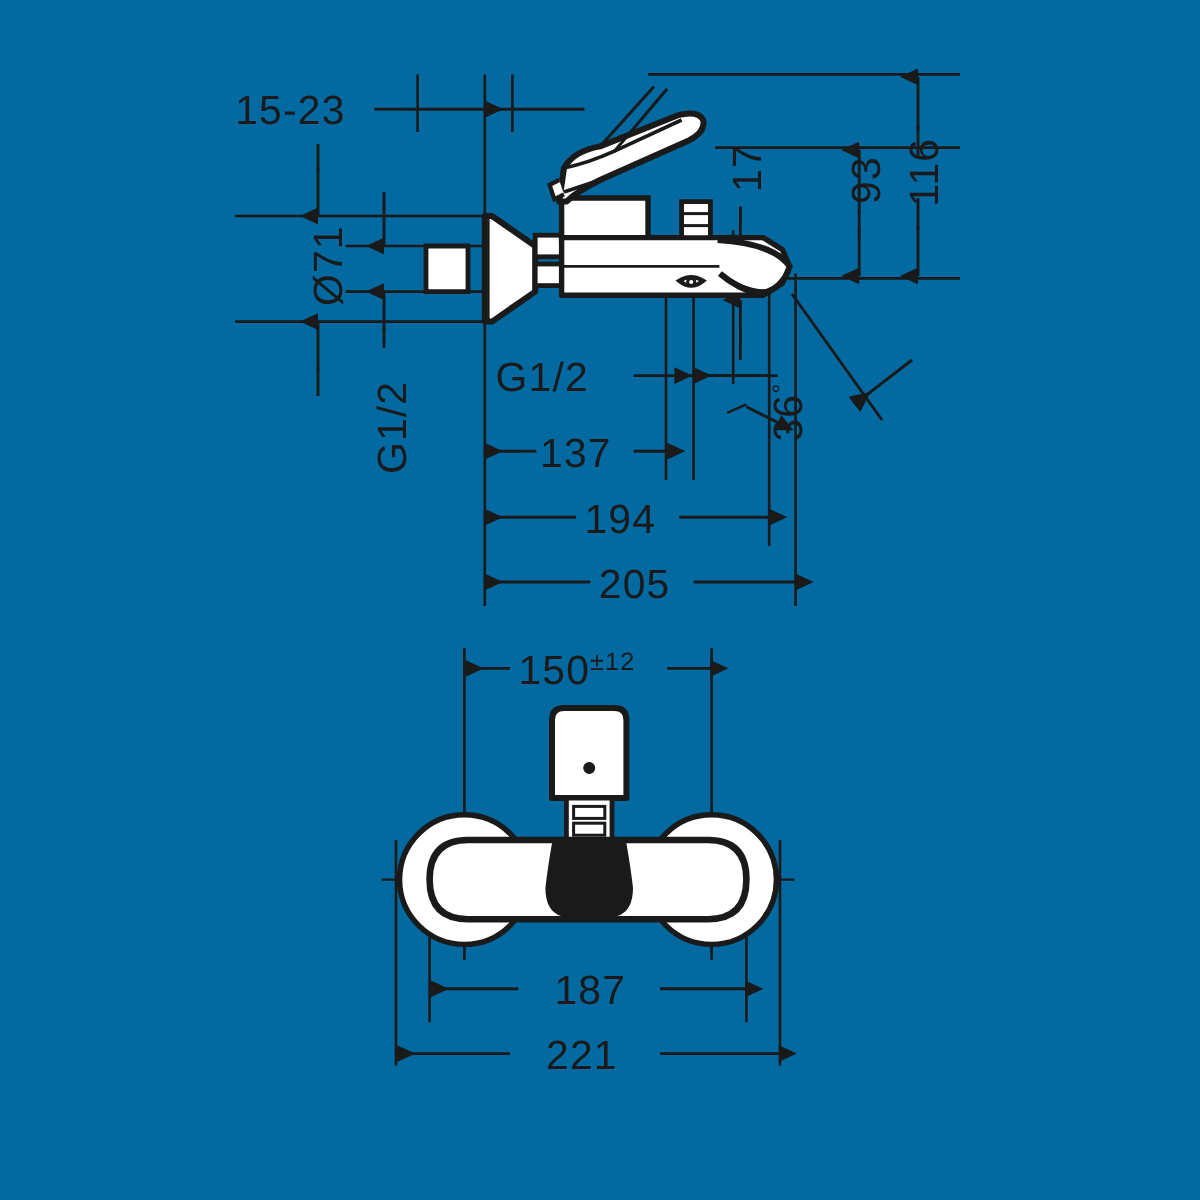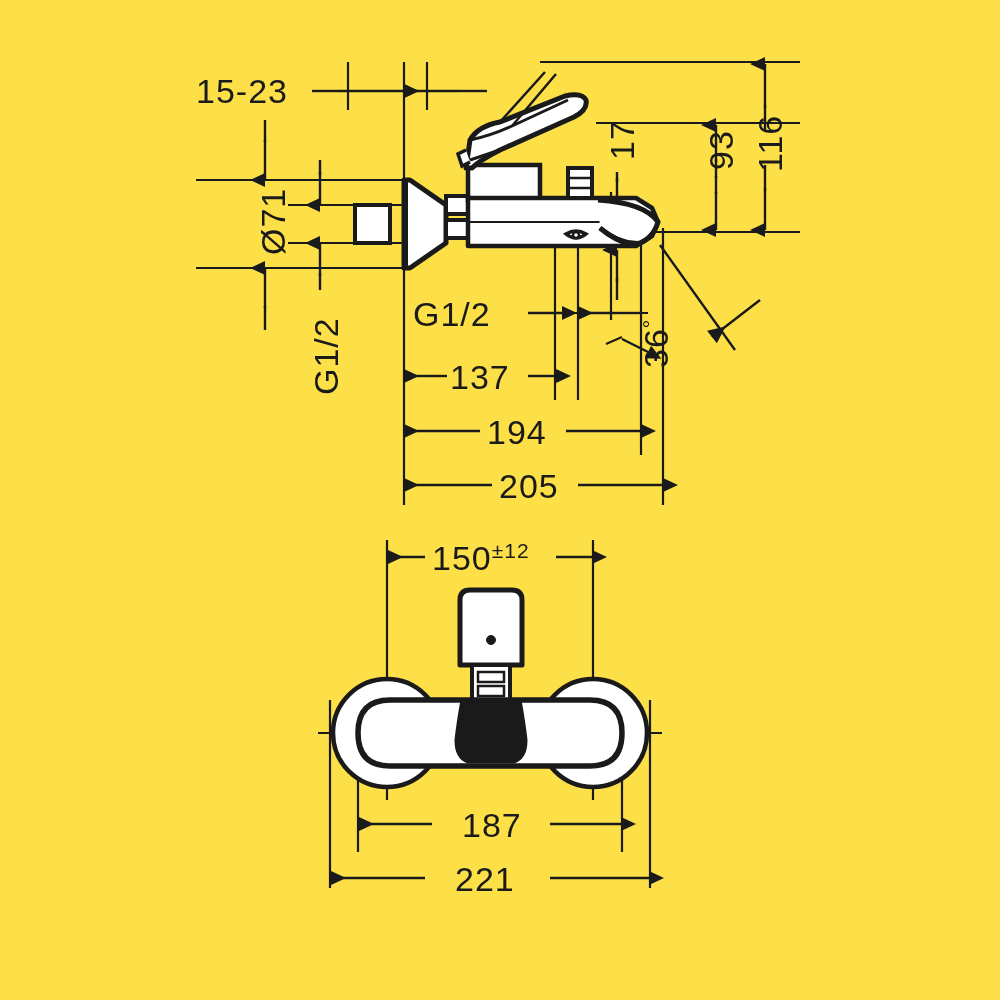--- a/index.html
+++ b/index.html
@@ -10,21 +10,21 @@
   body {
     width: 1000px;
     height: 1000px;
     font-family: "Liberation Sans", sans-serif;
     overflow: hidden;
   }
   #sheet {
     position: relative;
     width: 1000px;
     height: 1000px;
-    background: #fde047;
+    background: #0369a1;
     text-align: right;
   }
   svg.drawing {
     position: absolute;
     top: 0;
     left: 0;
     width: 1000px;
     height: 1000px;
   }
   .dimtext {

